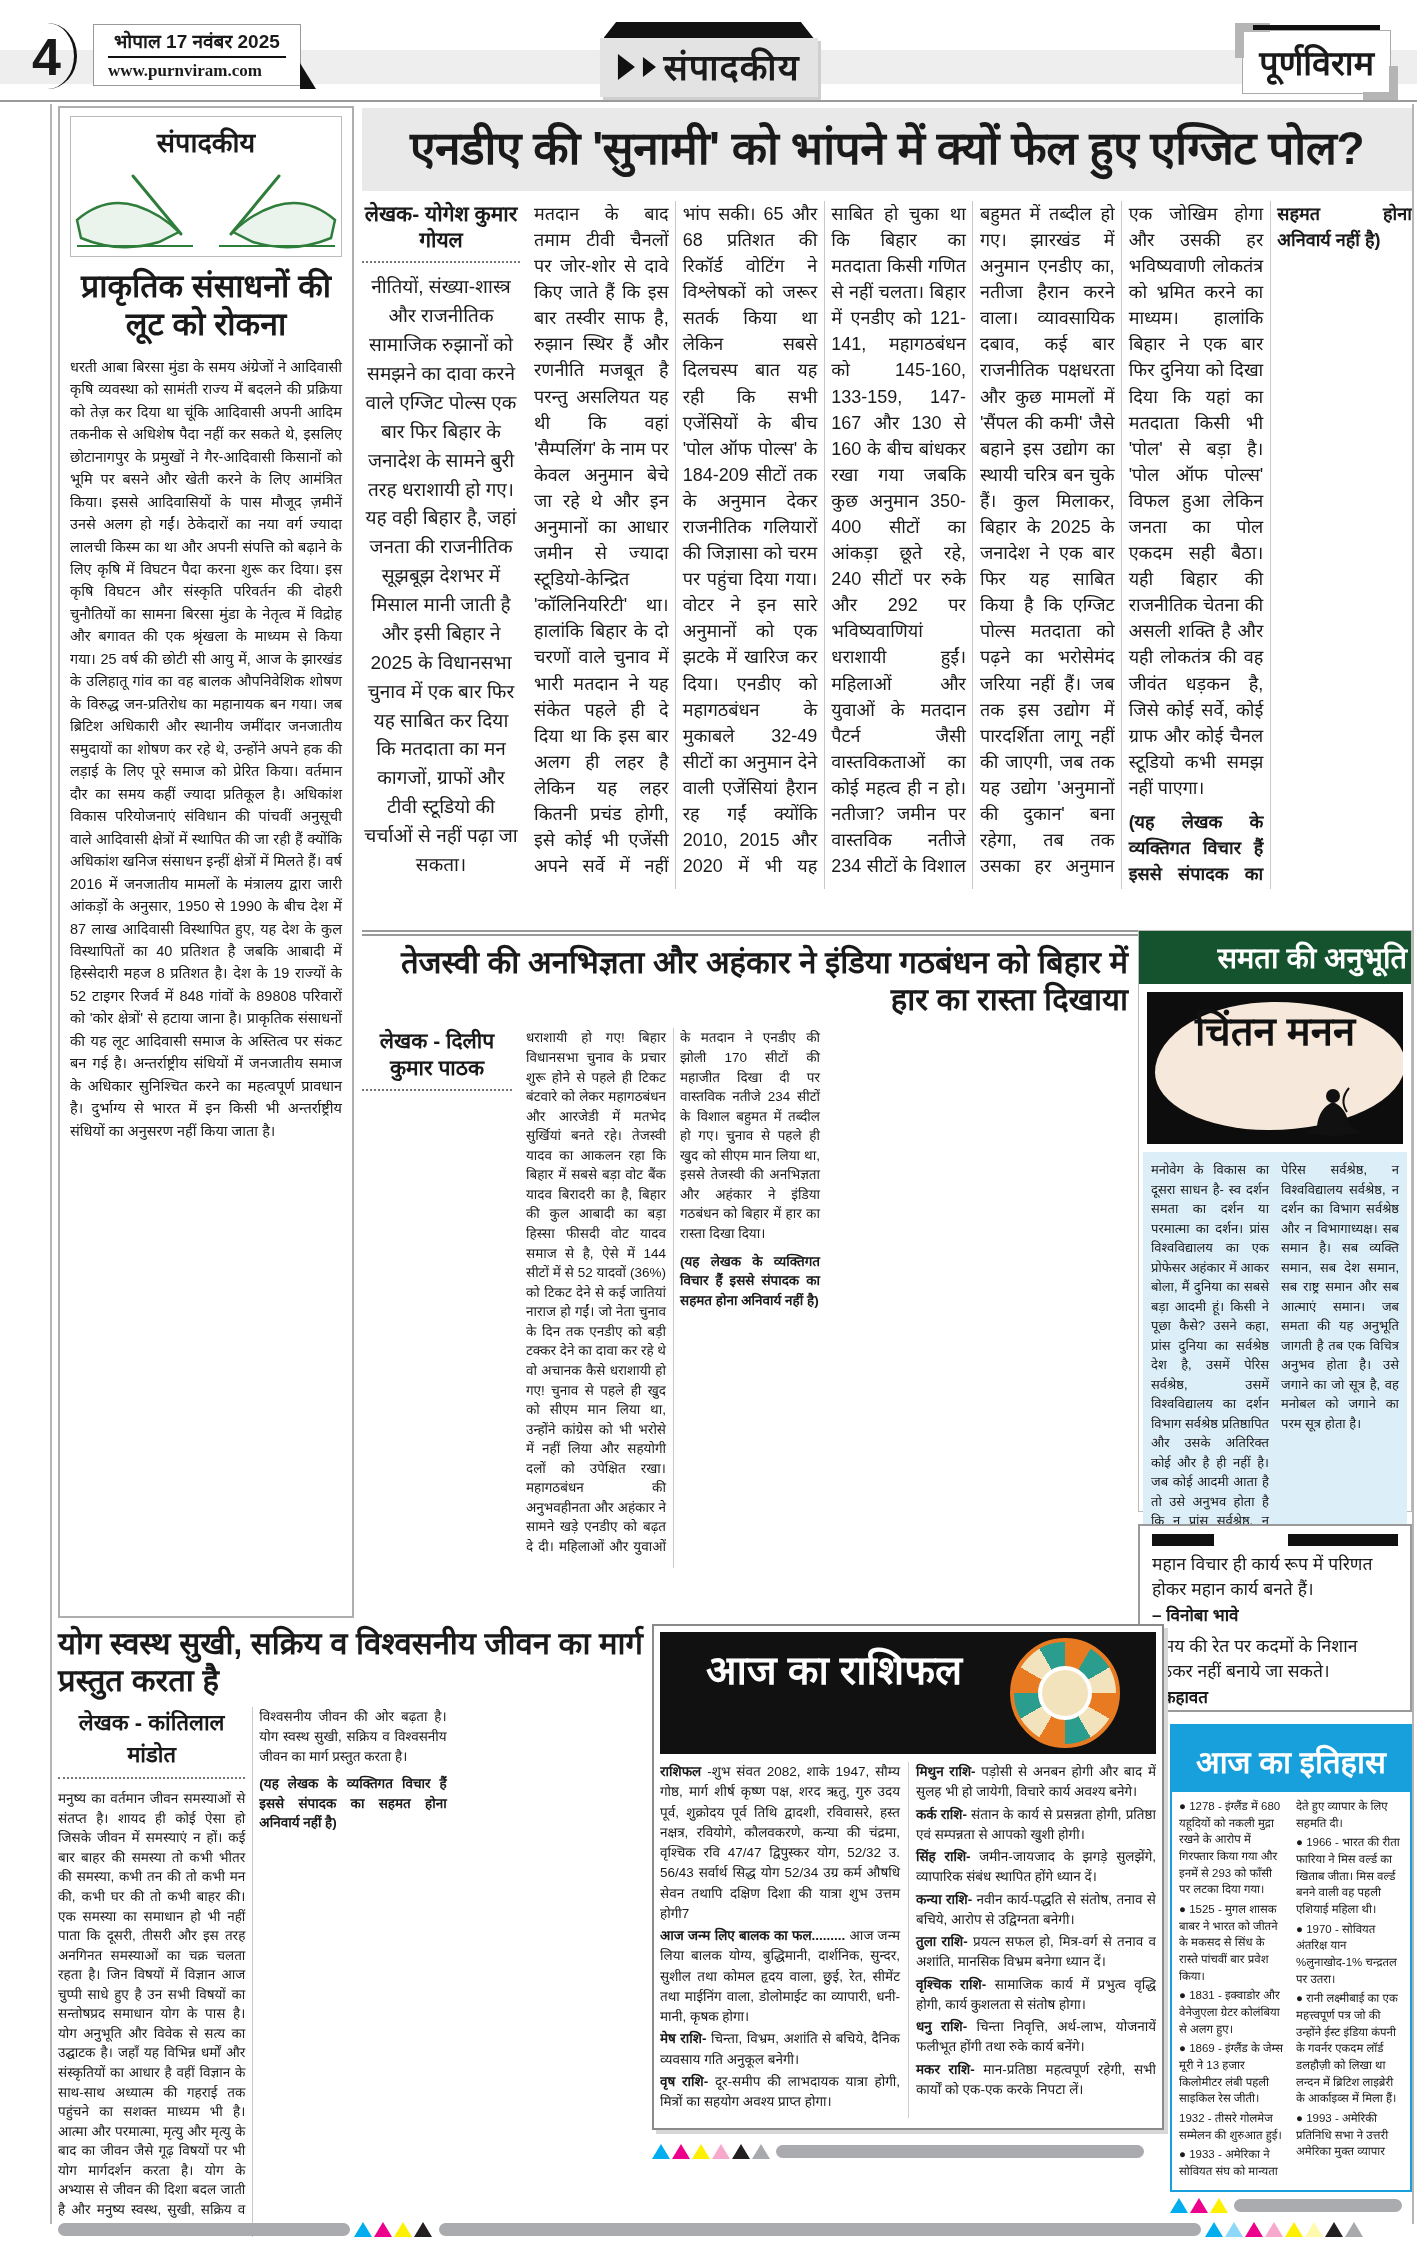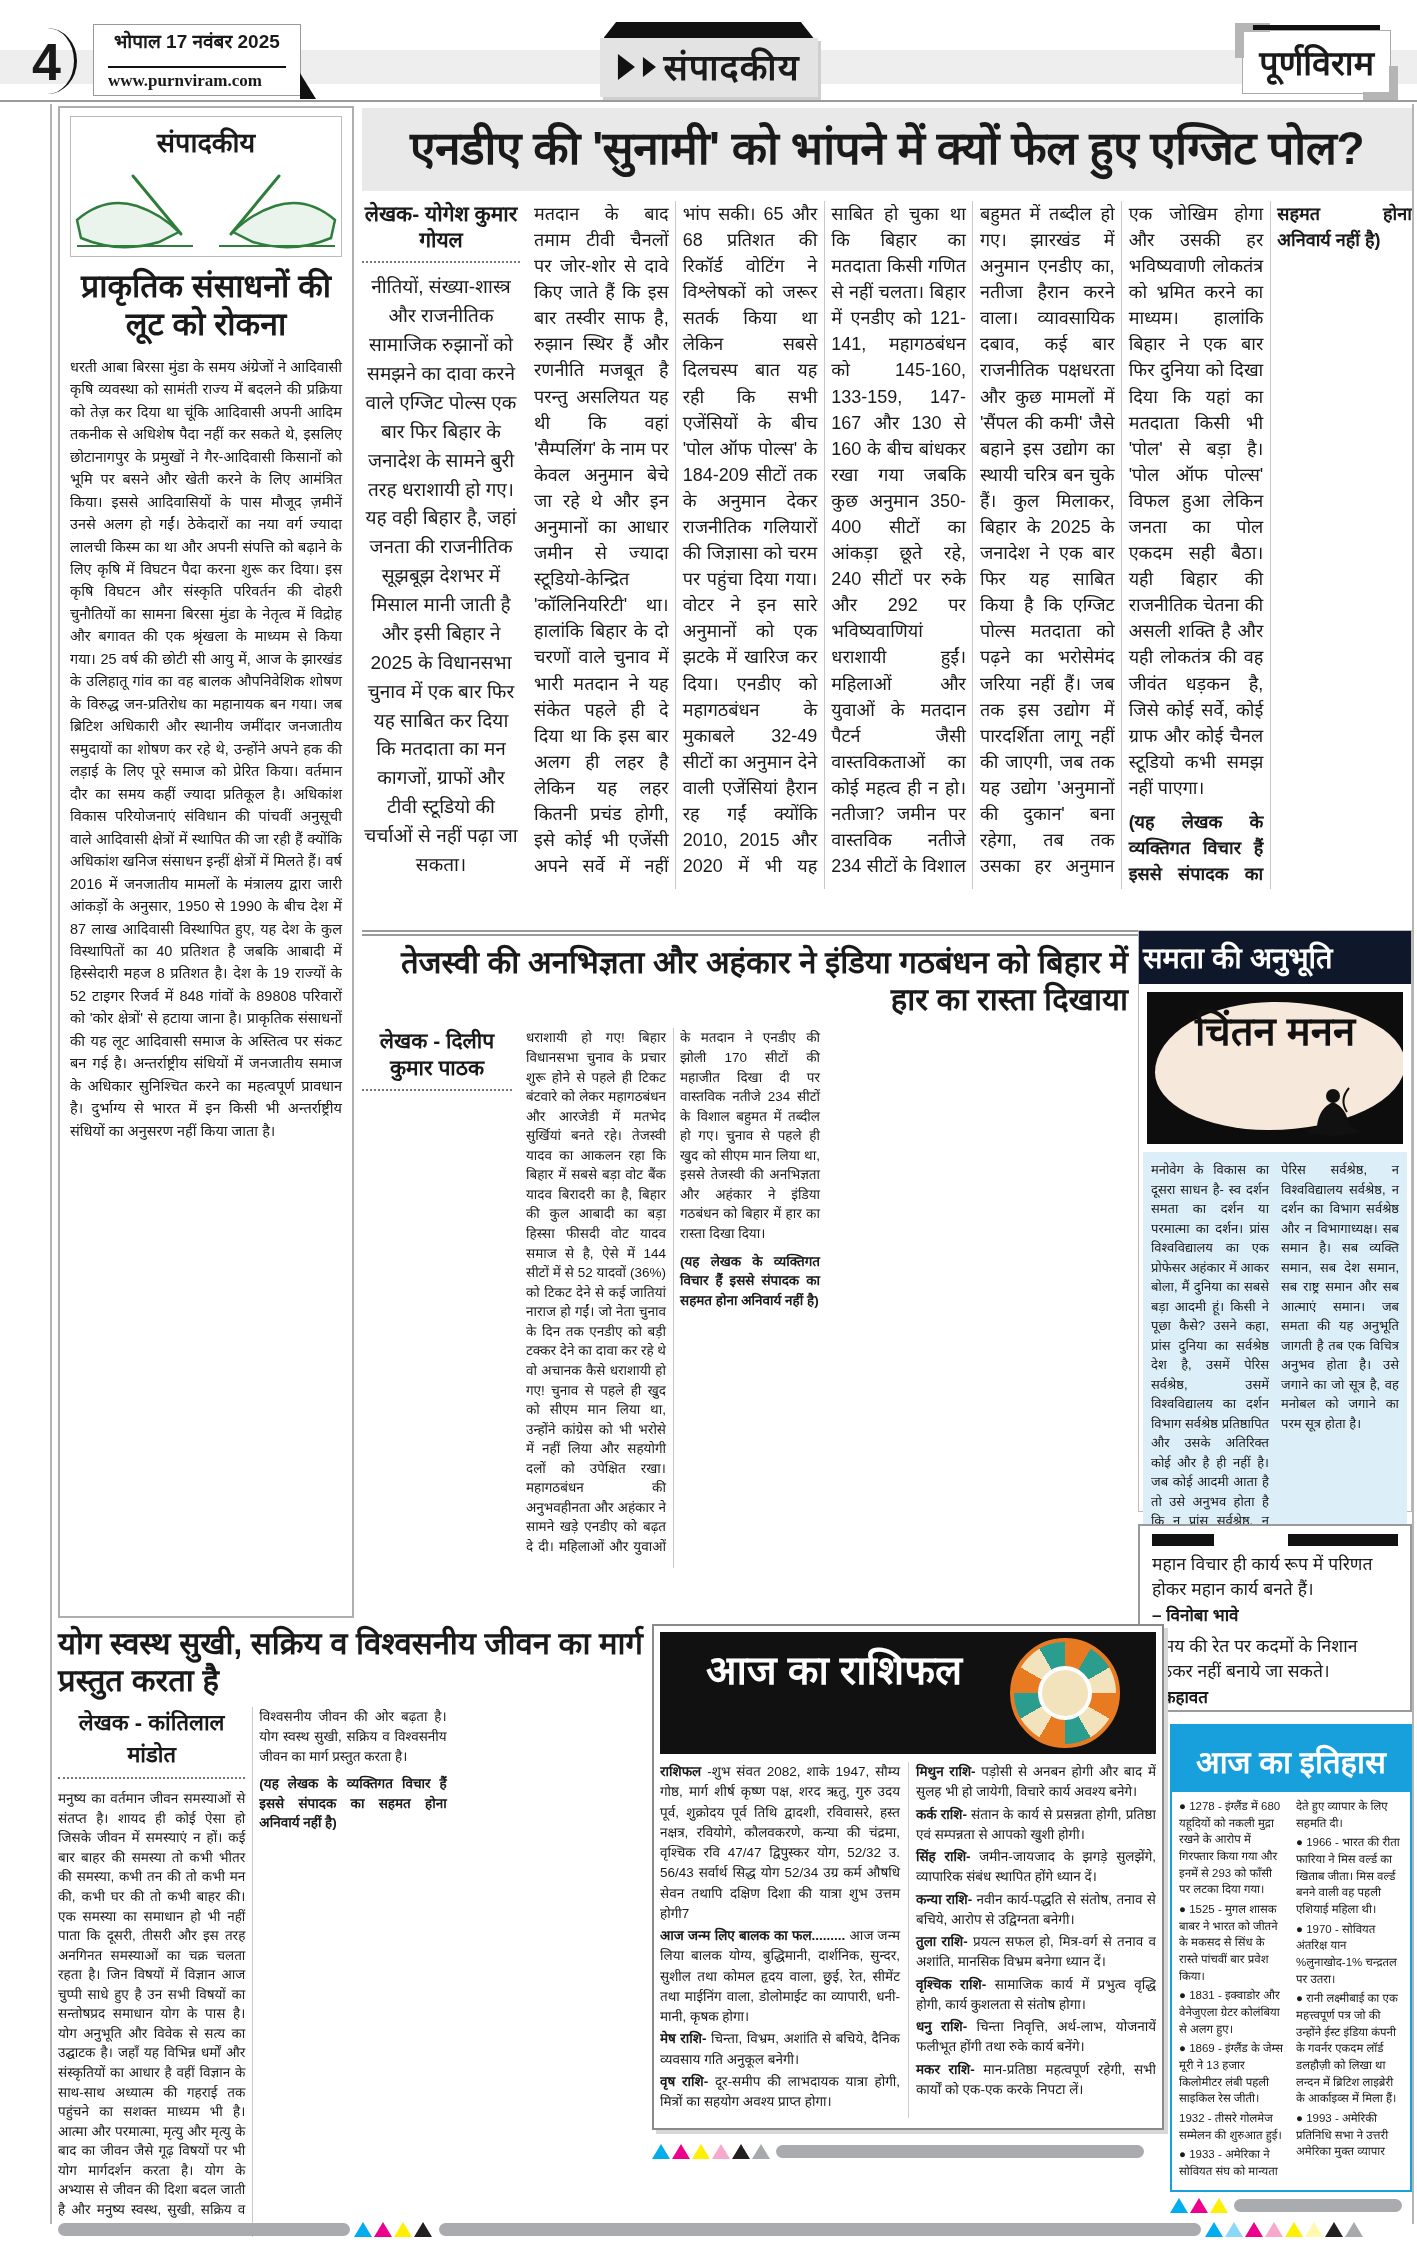--- a/index.html
+++ b/index.html
@@ -6,21 +6,21 @@
   body { background:#fff; font-family:"Liberation Sans","DejaVu Sans",sans-serif; }
   .page { position:relative; width:1417px; height:2251px; background:#fff; overflow:hidden; color:#1a1a1a; }
 
   
   .topbar { position:absolute; top:22px; left:0; width:100%; height:76px; }
   .tb-band { position:absolute; top:28px; left:0; width:100%; height:34px; background:#eeeeee; }
   .tb-left { position:absolute; left:28px; top:2px; display:flex; align-items:center; }
   .pageno { font-size:52px; font-weight:900; line-height:1; padding:4px 10px 0 4px; position:relative; }
   .pageno::after { content:""; position:absolute; right:-6px; top:-4px; width:46px; height:66px; border-right:3px solid #111; border-radius:0 60% 60% 0/0 50% 50% 0; }
   .tb-left-col { margin-left:22px; border:1px solid #999; background:#fff; padding:3px 14px 4px; position:relative; }
-  .dateline { font-size:19px; font-weight:900; border-bottom:2px solid #111; padding:0 6px 12px; }
+  .dateline { font-size:19px; font-weight:900; border-bottom:2px solid #111; padding:0 6px 2px; }
   .website { font-size:17px; font-weight:900; font-family:"Liberation Serif","DejaVu Serif",serif; padding-top:3px; }
   .tb-notch { position:absolute; right:-16px; bottom:-4px; width:0; height:0; border-left:16px solid #111; border-top:26px solid transparent; }
   .tb-center { position:absolute; left:50%; transform:translateX(-50%); top:0; text-align:center; }
   .tb-trap { width:210px; height:16px; background:#111; margin:0 auto; clip-path:polygon(6% 0,94% 0,100% 100%,0 100%); }
   .tb-center-row { background:#e3e3e3; padding:4px 18px 6px; display:flex; align-items:center; gap:8px; box-shadow:3px 3px 0 #cfcfcf; }
   .chev { display:inline-block; width:0; height:0; border-top:13px solid transparent; border-bottom:13px solid transparent; border-left:17px solid #111; }
   .chev.small { border-top-width:10px; border-bottom-width:10px; border-left-width:13px; }
   .section-title { font-size:36px; font-weight:900; letter-spacing:1px; }
   .tb-right { position:absolute; right:26px; top:8px; }
   .masthead { position:relative; background:#fff; border:1px solid #aaa; padding:8px 16px; font-size:34px; font-weight:900; }
@@ -57,21 +57,21 @@
 
   
   .second { position:absolute; left:362px; top:944px; width:766px; height:608px; }
   .second-headline { text-align:right; font-size:31px; font-weight:900; line-height:1.2; margin-bottom:10px; }
   .second-cols { display:flex; gap:14px; height:540px; overflow:hidden; }
   .second-first { width:150px; flex:0 0 auto; }
   .second-body { flex:1; column-count:4; column-gap:14px; column-rule:1px solid #c9c9c9; column-fill:auto; height:100%; font-size:13.5px; line-height:1.45; }
 
   
   .samta { position:absolute; left:1138px; top:930px; width:274px; height:582px; border:1px solid #bbb; background:#fff; }
-  .samta-head { background:#0f172a; color:#fff; text-align:left; font-size:29px; font-weight:900; padding:6px 4px 8px; }
+  .samta-head { background:#14532d; color:#fff; text-align:right; font-size:29px; font-weight:900; padding:6px 4px 8px; }
   .chintan { position:relative; height:152px; background:#0d0d0d; overflow:hidden; margin:8px; }
   .chintan-blob { position:absolute; left:8px; top:10px; width:250px; height:128px; background:#f6e8da; border-radius:48% 52% 55% 45%/55% 48% 52% 45%; }
   .chintan-text { position:absolute; left:0; top:18px; width:100%; text-align:center; font-size:40px; font-weight:900; color:#111; line-height:1.05; }
   .chintan svg { position:absolute; right:40px; bottom:4px; }
   .samta-body { background:#dceef8; margin:4px; padding:8px 8px; column-count:2; column-gap:12px; font-size:13px; line-height:1.5; height:396px; column-fill:auto; overflow:hidden; }
 
   
   .quotebox { position:absolute; left:1138px; top:1524px; width:274px; height:188px; border:2px solid #9a9a9a; background:#fff; padding:26px 12px 8px; }
   .quotebox::before { content:""; position:absolute; top:8px; left:12px; width:62px; height:12px; background:#111; }
   .quotebox::after { content:""; position:absolute; top:8px; right:12px; width:110px; height:12px; background:#111; }

